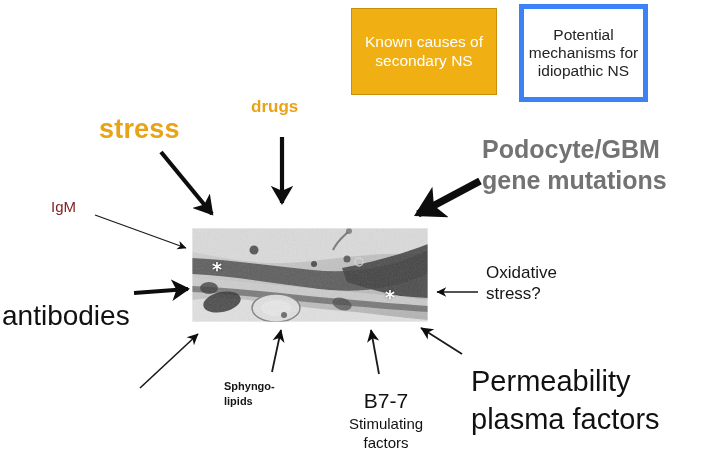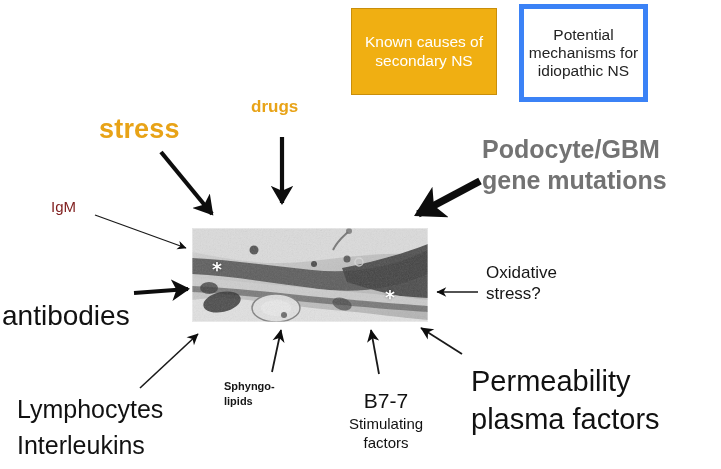--- a/index.html
+++ b/index.html
@@ -249,22 +249,20 @@
   <div class="abs label" id="label-podocyte">Podocyte/GBM
 gene mutations</div>
 
   <div class="abs label" id="label-igm">IgM</div>
 
   <div class="abs label" id="label-oxidative">Oxidative
 stress?</div>
 
   <div class="abs label" id="label-antibodies">antibodies</div>
 
-  <div class="abs label" id="label-lymphocytes">Lymphocytes
-Interleukins</div>
 
   <div class="abs label" id="label-sphyngo">Sphyngo-
 lipids</div>
 
   <div class="abs" id="label-b71">
     <span class="b71-main label">B7-7</span>
     <span class="b71-sub label">Stimulating
 factors</span>
   </div>
 

